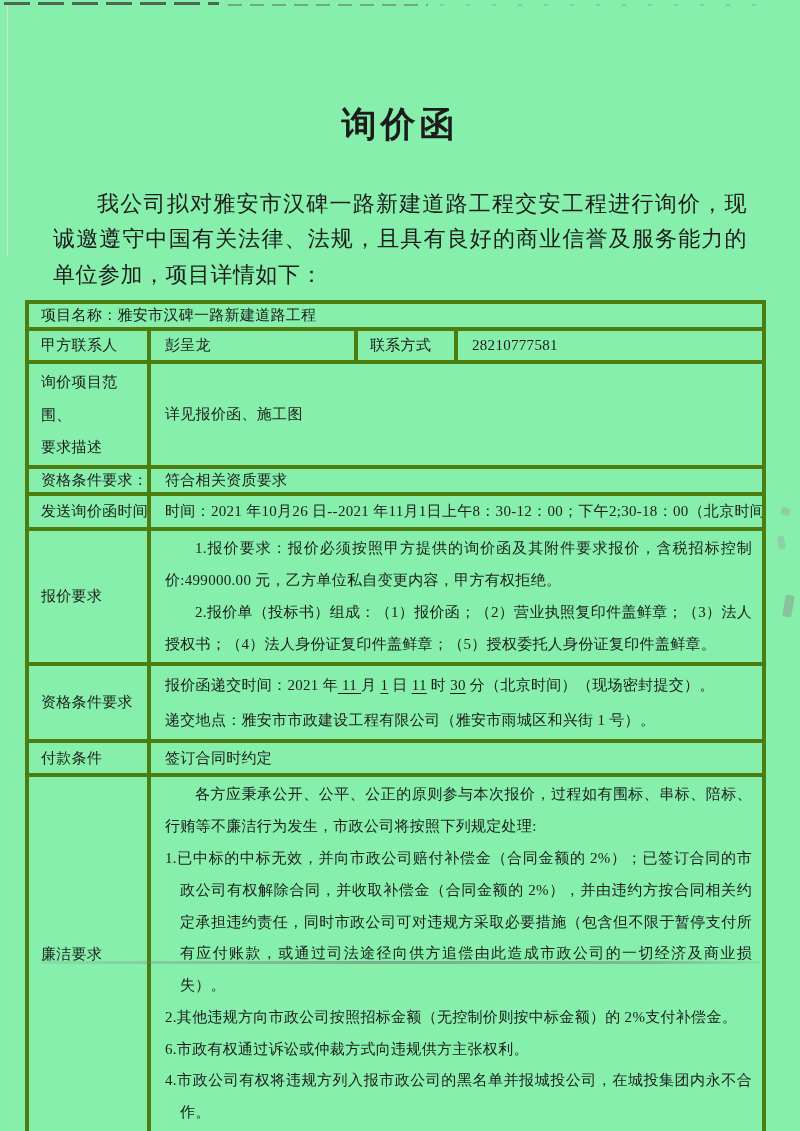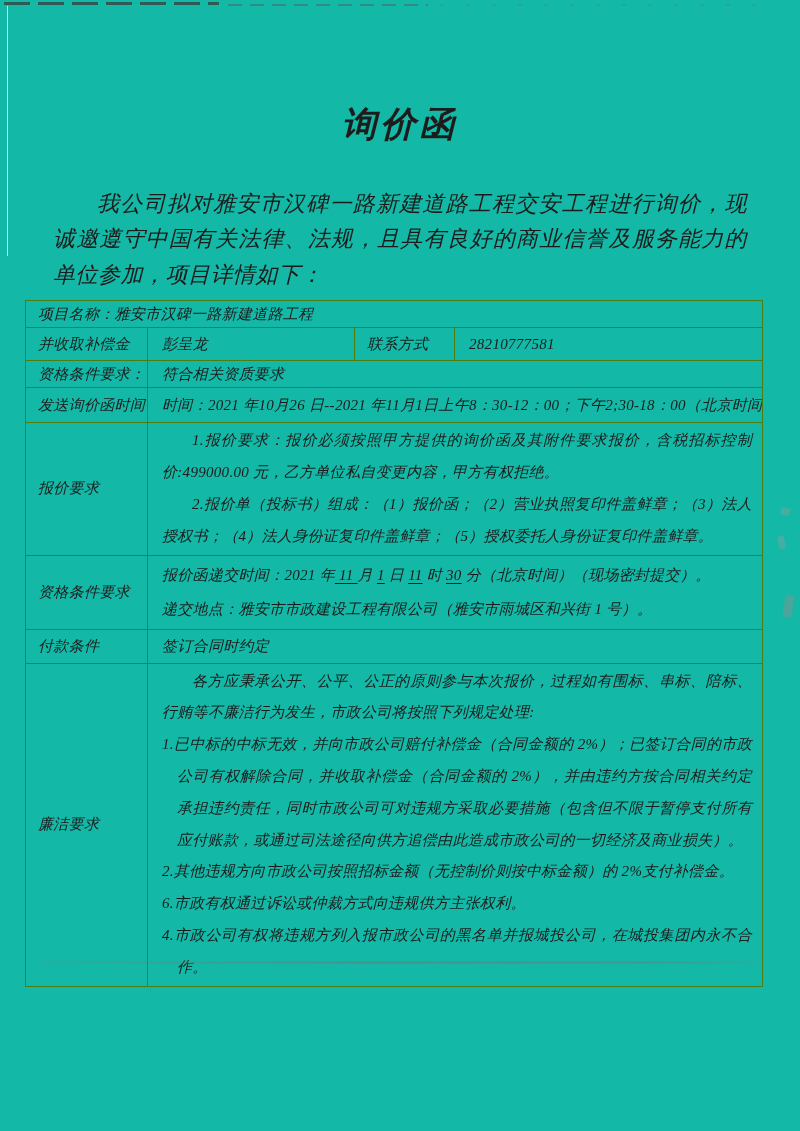--- a/index.html
+++ b/index.html
@@ -8,23 +8,22 @@
     background: #ffffff;
     font-family: "Liberation Serif", "DejaVu Serif", serif;
     color: #1c1c1c;
     -webkit-font-smoothing: antialiased;
   }
   .page {
     position: relative;
     width: 800px;
     height: 1131px;
     margin: 0 auto;
-    background: #14b8a6;
+    background: #86efac;
     overflow: hidden;
-    font-style: italic;
   }
 
   
   .artifact { position: absolute; pointer-events: none; }
   .scan-top-1 {
     left: 4px; top: 2px; width: 215px; height: 3px; opacity: .75;
     background: repeating-linear-gradient(90deg,#3a3a3a 0 26px, transparent 26px 34px);
   }
   .scan-top-2 {
     left: 228px; top: 4px; width: 200px; height: 2px; opacity: .45;
@@ -61,21 +60,21 @@
   }
 
   table.doc-table {
     margin: 8px 0 0 25px;
     width: 737px;
     border-collapse: collapse;
     table-layout: fixed;
     font-size: 15px;
   }
   .doc-table td {
-    border: 1px solid #4d7c0f;
+    border: 4px solid #4d7c0f;
     vertical-align: middle;
     padding: 2px 10px 2px 12px;
     letter-spacing: .3px;
   }
   .doc-table td.label { padding-right: 4px; }
   .doc-table td.content { padding-left: 14px; }
   .nowrap { white-space: nowrap; overflow: hidden; }
 
   .r1 { height: 27px; } .r2 { height: 30px; } .r3 { height: 33px; }
   .r4 { height: 65px; } .r5 { height: 27px; } .r6 { height: 35px; }
@@ -116,24 +115,31 @@
       <col style="width:122px">
         <col style="width:207px">
         <col style="width:100px">
         <col style="width:308px">
     </colgroup>
     <tbody>
       <tr class="r1">
         <td colspan="4" class="nowrap">项目名称：雅安市汉碑一路新建道路工程</td>
       </tr>
       <tr class="r3">
-        <td class="label nowrap">并收取补偿金</td>
+        <td class="label nowrap">甲方联系人</td>
         <td class="content nowrap">彭呈龙</td>
         <td class="label nowrap">联系方式</td>
         <td class="content nowrap">28210777581</td>
+      </tr>
+      <tr class="r4">
+        <td class="label label-2line">
+          <span>询价项目范围、</span><br>
+          <span>要求描述</span>
+        </td>
+        <td colspan="3" class="content nowrap">详见报价函、施工图</td>
       </tr>
       <tr class="r5">
         <td class="label nowrap">资格条件要求：</td>
         <td colspan="3" class="content nowrap">符合相关资质要求</td>
       </tr>
       <tr class="r6">
         <td class="label nowrap">发送询价函时间</td>
         <td colspan="3" class="content nowrap">时间：2021 年10月26 日--2021 年11月1日上午8：30-12：00；下午2;30-18：00（北京时间）。</td>
       </tr>
       <tr class="r7">

